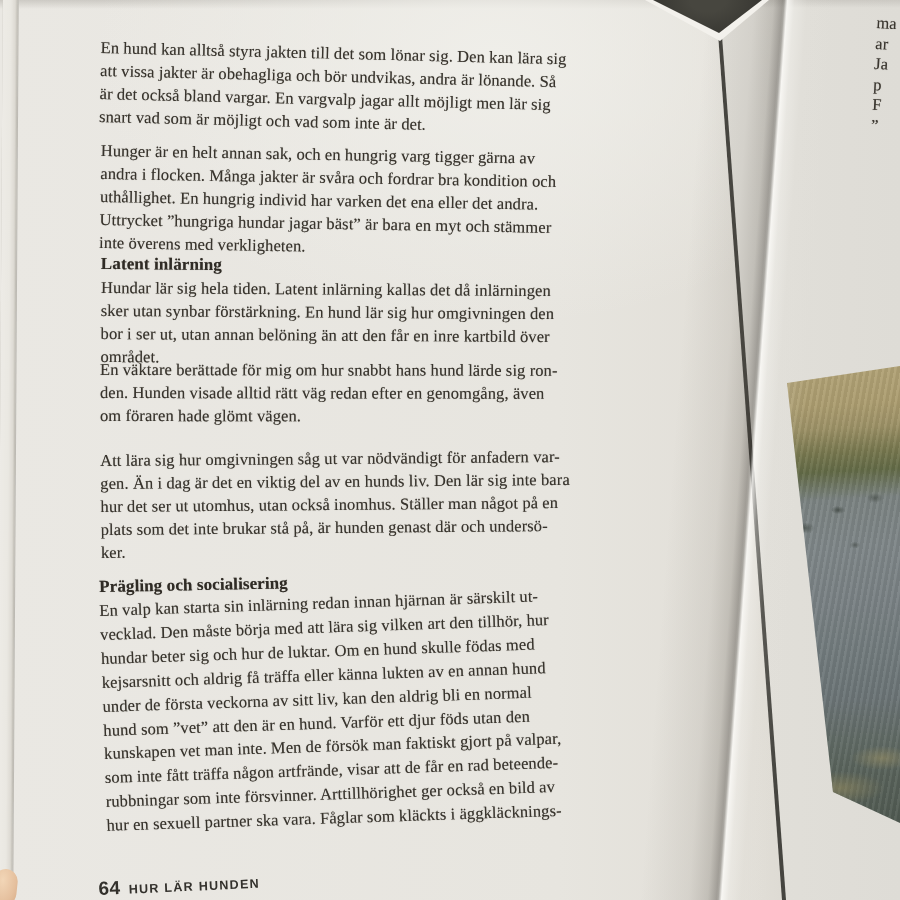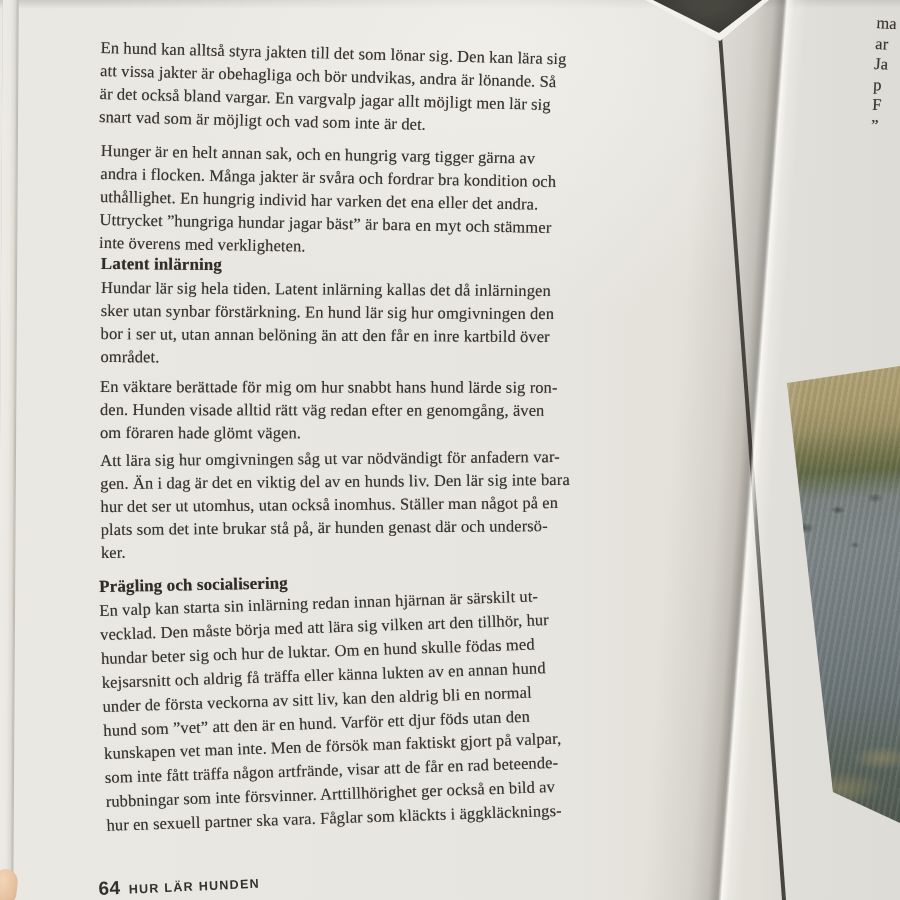--- a/index.html
+++ b/index.html
@@ -132,21 +132,21 @@
 Uttrycket ”hungriga hundar jagar bäst” är bara en myt och stämmer
 inte överens med verkligheten.</div>
 
 <div class="tblock h" style="left:101px;top:252px;--rot:0.5deg">Latent inlärning</div>
 
 <div class="tblock" style="left:101px;top:276px;--rot:0.4deg">Hundar lär sig hela tiden. Latent inlärning kallas det då inlärningen
 sker utan synbar förstärkning. En hund lär sig hur omgivningen den
 bor i ser ut, utan annan belöning än att den får en inre kartbild över
 området.</div>
 
-<div class="tblock" style="left:100px;top:375px;--rot:0.1deg">En väktare berättade för mig om hur snabbt hans hund lärde sig ron-
+<div class="tblock" style="left:100px;top:358px;--rot:0.1deg">En väktare berättade för mig om hur snabbt hans hund lärde sig ron-
 den. Hunden visade alltid rätt väg redan efter en genomgång, även
 om föraren hade glömt vägen.</div>
 
 <div class="tblock" style="left:100px;top:449px;--rot:-0.5deg">Att lära sig hur omgivningen såg ut var nödvändigt för anfadern var-
 gen. Än i dag är det en viktig del av en hunds liv. Den lär sig inte bara
 hur det ser ut utomhus, utan också inomhus. Ställer man något på en
 plats som det inte brukar stå på, är hunden genast där och undersö-
 ker.</div>
 
 <div class="tblock h" style="left:99px;top:575px;--rot:-1.1deg">Prägling och socialisering</div>

